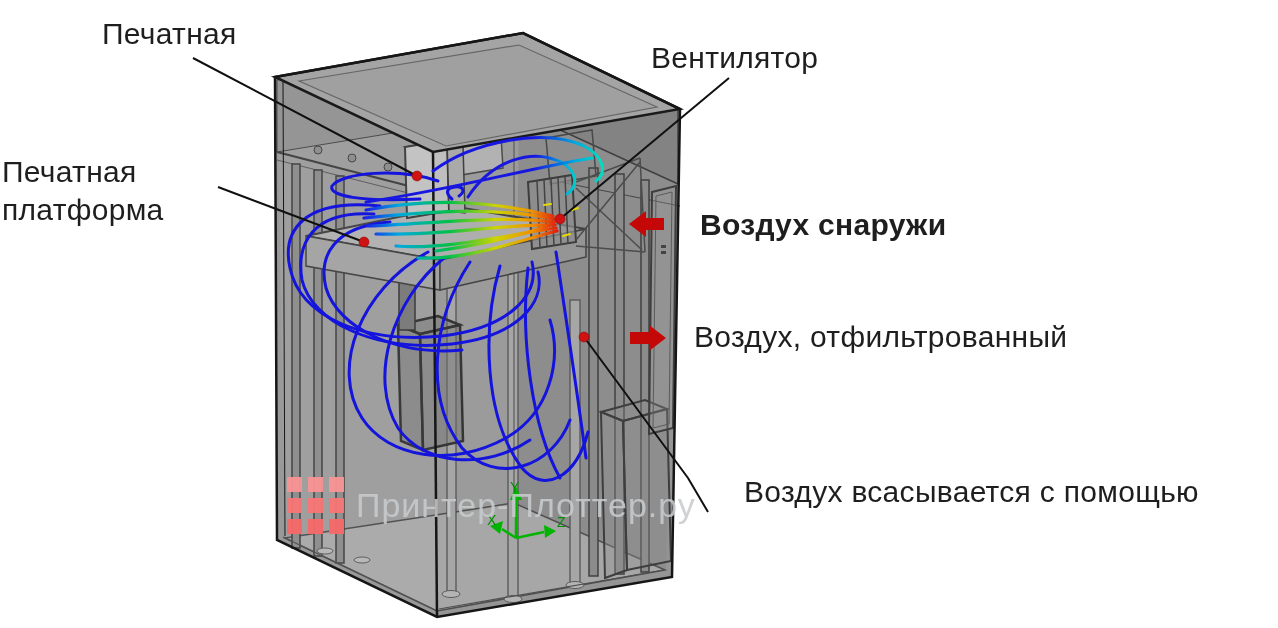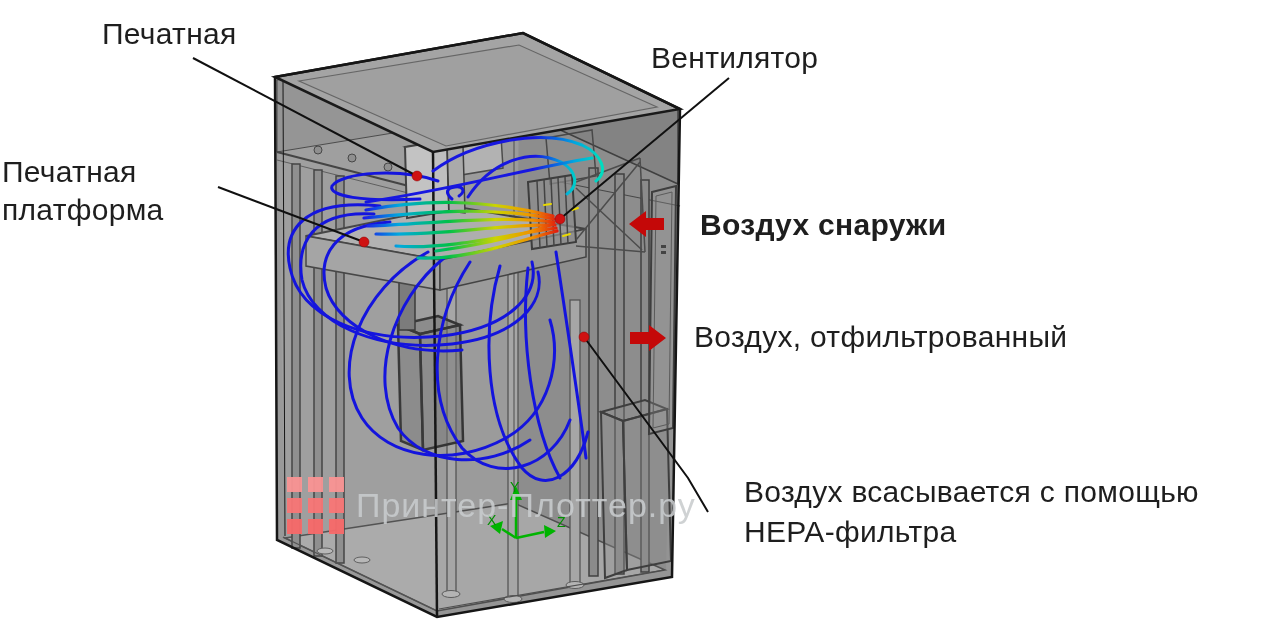--- a/index.html
+++ b/index.html
@@ -250,16 +250,15 @@
 <div class="label" id="lbl-fan">Вентилятор</div>
 
 <div class="label" id="lbl-air-outside">Воздух снаружи</div>
 
 <div class="label" id="lbl-air-filtered">
   <span class="ln">Воздух, отфильтрованный</span>
 </div>
 
 <div class="label" id="lbl-air-intake">
   <span class="ln">Воздух всасывается с помощью</span>
-  <span class="ln">HEPA-фильтра</span>
 </div>
 
 </div>
 
 </body></html>

